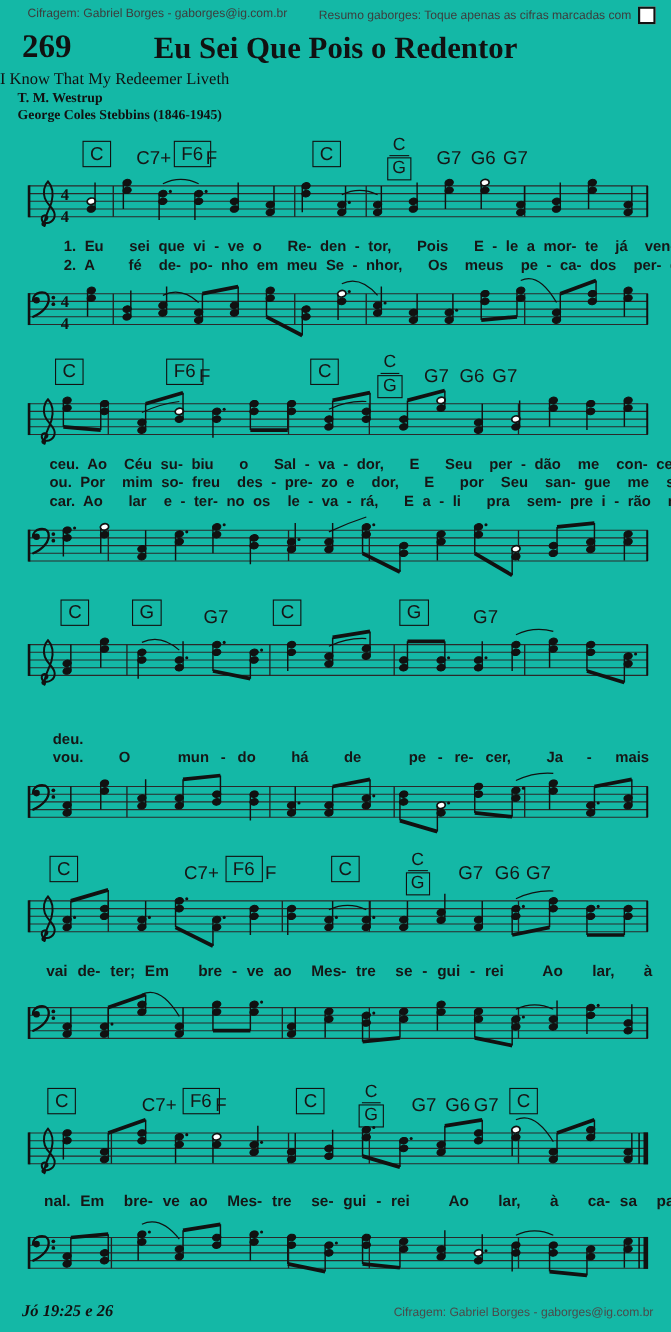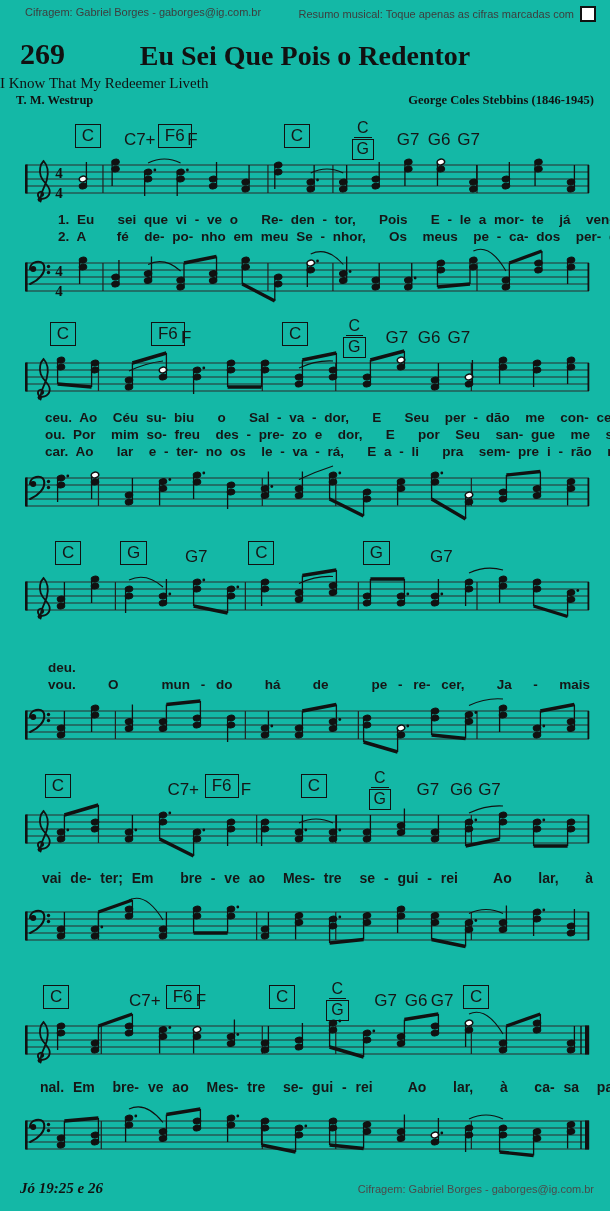--- a/index.html
+++ b/index.html
@@ -3,28 +3,28 @@
 <meta charset="utf-8">
 <style>
   html,body{margin:0;padding:0;background:#fff;}
   .page{position:relative;width:610px;height:1211px;background:#14b8a6;color:#111;
         font-family:"Liberation Sans",sans-serif;overflow:hidden;}
   
   .meta-row{display:flex;justify-content:space-between;align-items:flex-start;
             padding:6px 14px 0 25px;font-size:11px;color:#3d3d3d;}
   .meta-right{display:flex;align-items:center;gap:6px;}
   .check-box{display:inline-block;width:12px;height:12px;border:2.4px solid #111;background:#fff;}
-  .title-row{position:relative;margin-top:17px;height:36px;}
+  .title-row{position:relative;margin-top:6px;height:36px;}
   .hymn-number{position:absolute;left:20px;top:-2px;font-family:"Liberation Serif",serif;
                font-weight:700;font-size:30px;}
   .main-title{margin:0;text-align:center;font-family:"Liberation Serif",serif;
               font-weight:700;font-size:28px;line-height:34px;}
   .subtitle{text-align:left;font-family:"Liberation Serif",serif;font-size:15px;line-height:17px;}
   .byline-row{display:flex;justify-content:space-between;padding:1px 16px 0 16px;
-              font-family:"Liberation Serif",serif;font-weight:700;font-size:12.5px;}
+              font-family:"Liberation Serif",serif;font-weight:700;font-size:12.5px;flex-direction:column;}
   
   .system{margin-top:8px;}
   .sys-2{margin-top:8px;}
   .sys-3{margin-top:12px;}
   .sys-4{margin-top:4px;}
   .sys-5{margin-top:14px;}
   .chord-row{position:relative;height:34px;margin:0 20px 0 25px;}
   .sys-4 .chord-row,.sys-5 .chord-row{height:42px;}
   .chord{position:absolute;bottom:2px;font-size:17px;line-height:1;color:#161616;white-space:nowrap;}
   .chord.boxed{border:1.6px solid #111;padding:2px 6px 3px;}
@@ -50,21 +50,21 @@
   .credit{font-size:11px;color:#4a4a4a;}
 </style>
 </head>
 <body>
 
 <div class="page">
 
   <div class="meta-row">
     <span>Cifragem: Gabriel Borges - gaborges@ig.com.br</span>
     <span class="meta-right">
-      <span>Resumo musical: Toque apenas as cifras marcadas com</span>
+      <span>Resumo gaborges: Toque apenas as cifras marcadas com</span>
       <span class="check-box"></span>
     </span>
   </div>
 
   <div class="title-row">
     <span class="hymn-number">269</span>
     <h1 class="main-title">Eu Sei Que Pois o Redentor</h1>
   </div>
   <div class="subtitle">I Know That My Redeemer Liveth</div>
   <div class="byline-row">

